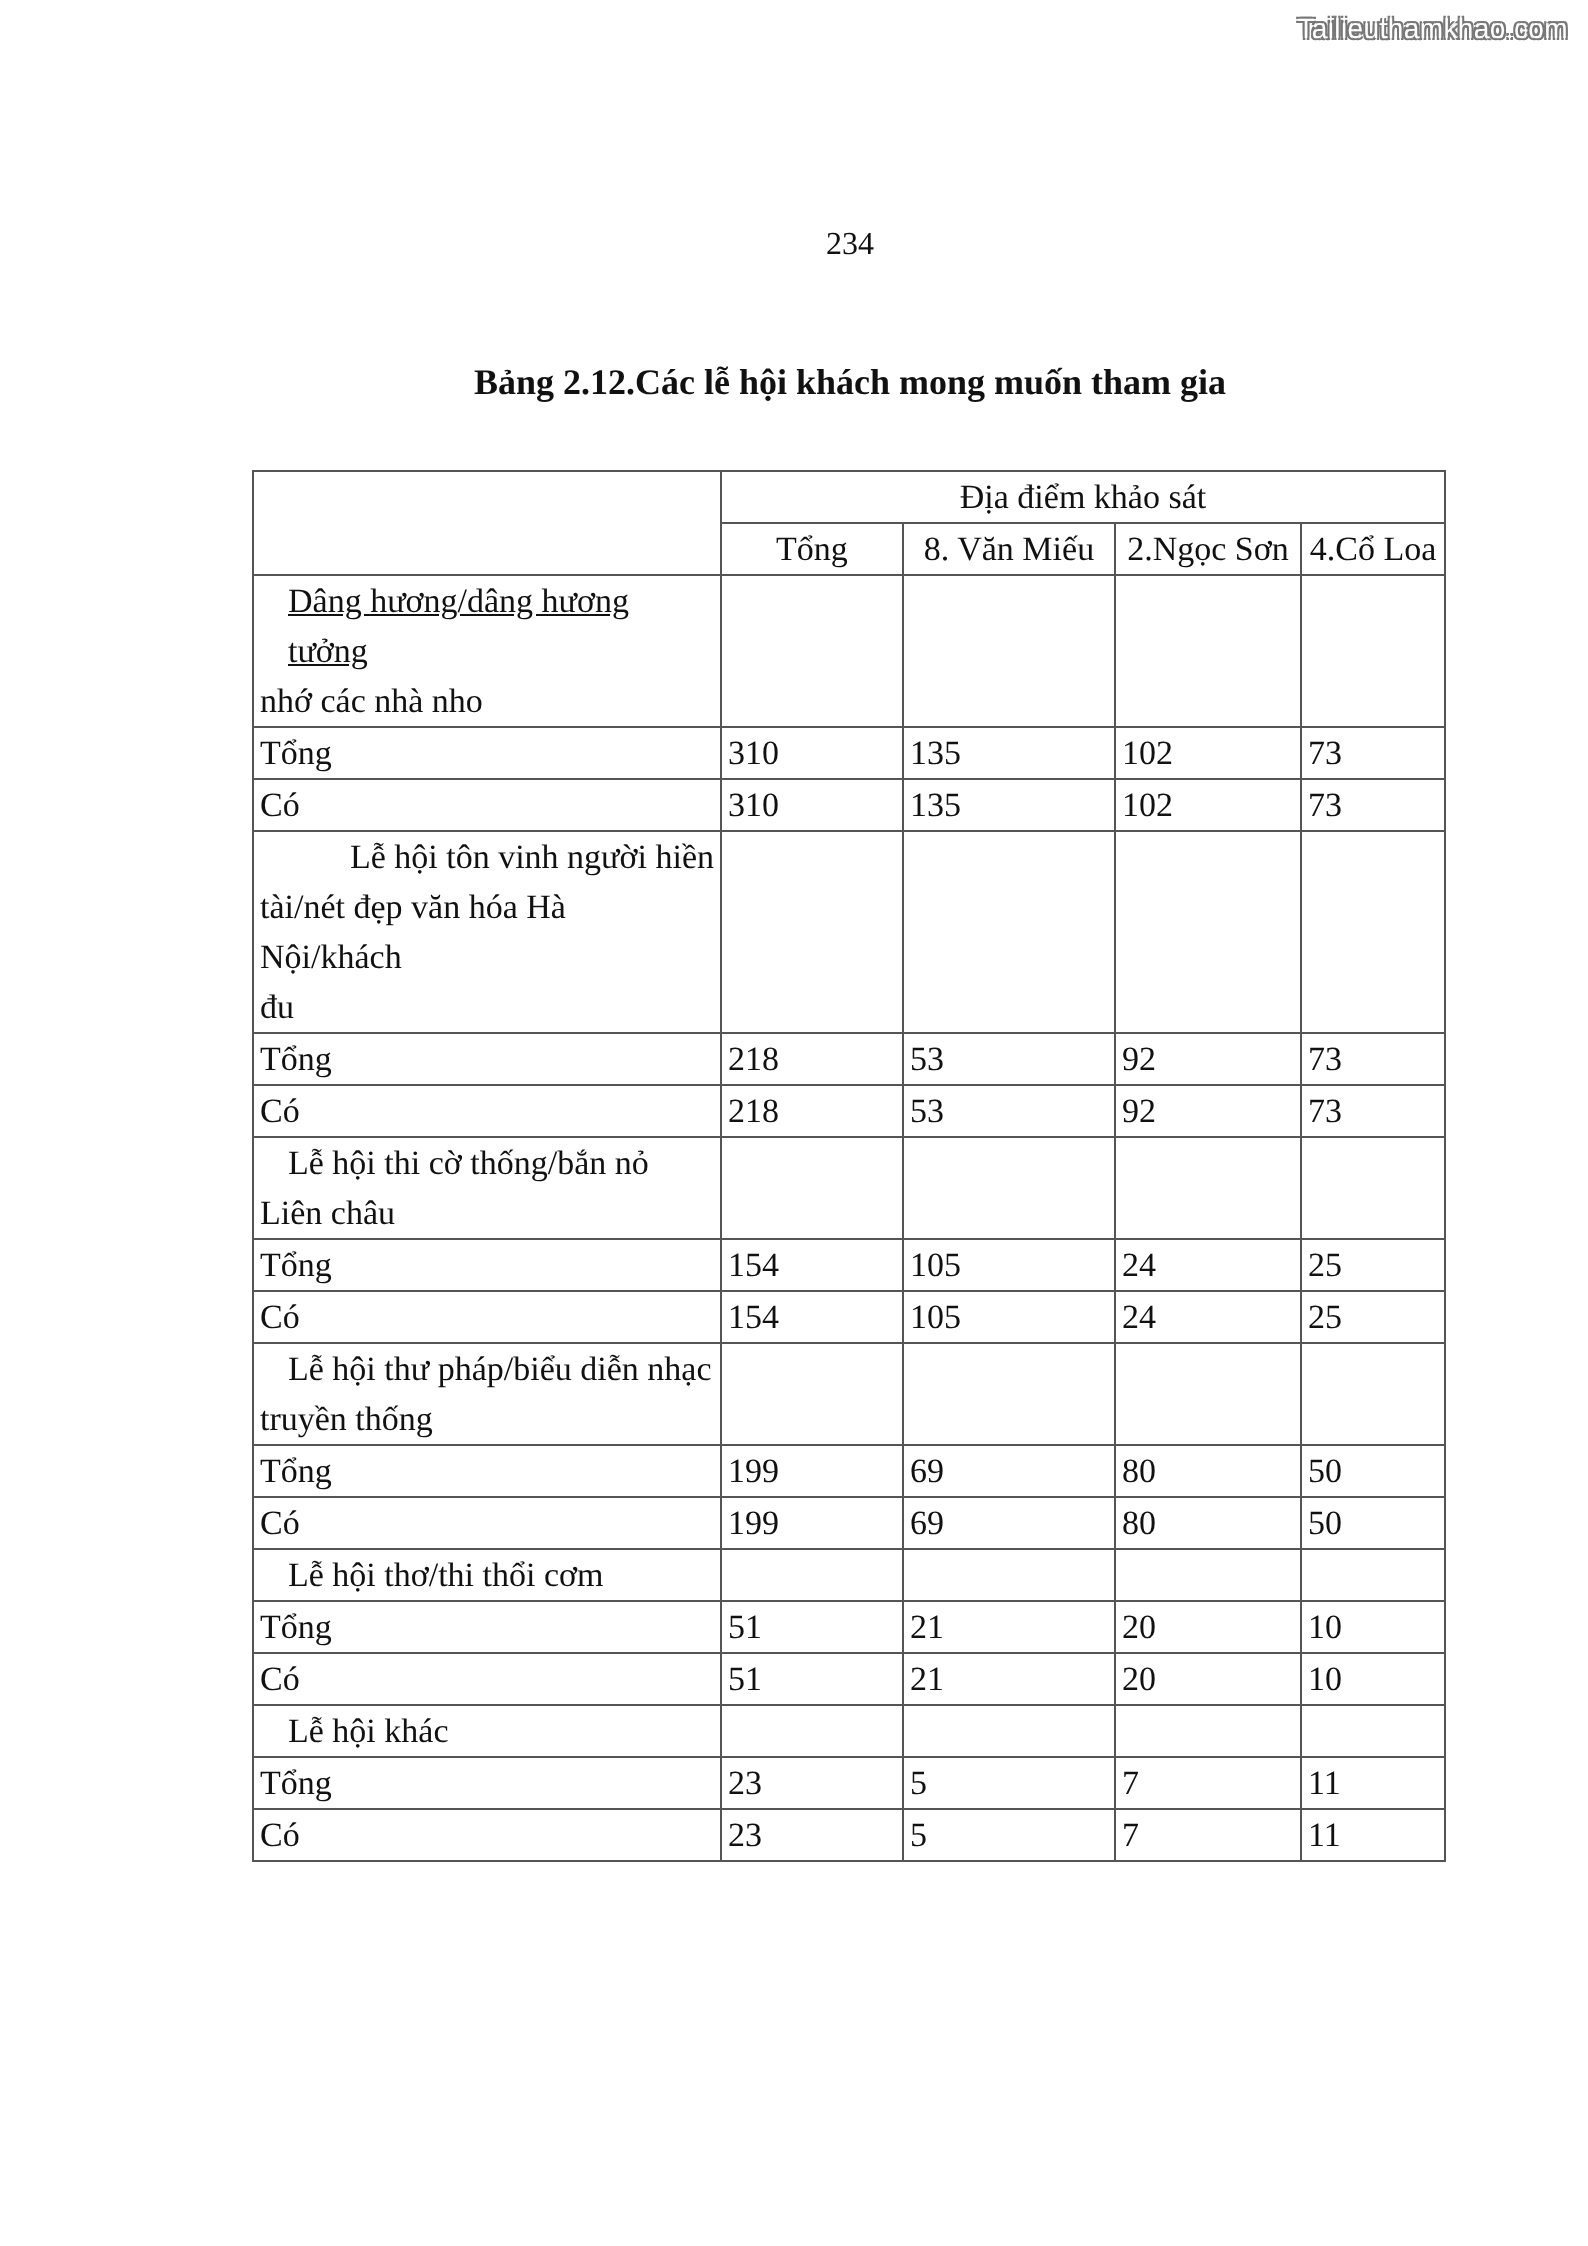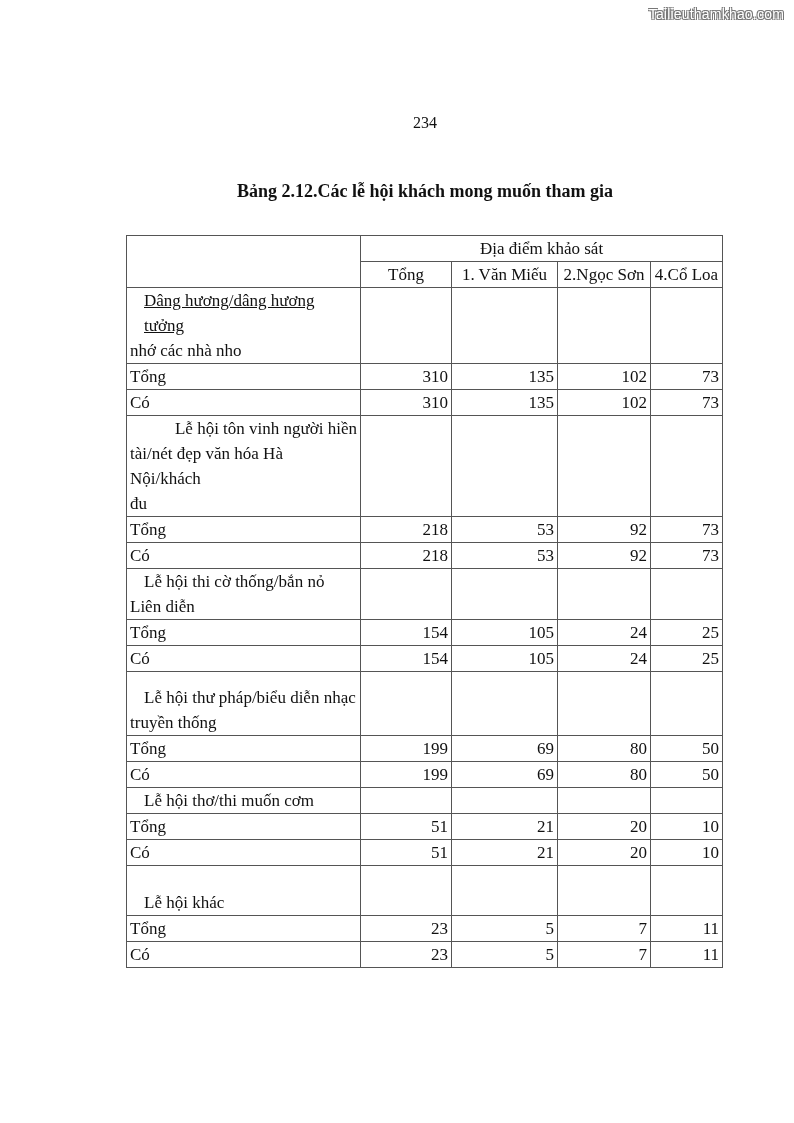--- a/index.html
+++ b/index.html
@@ -25,21 +25,21 @@
   }
   table.main {
     position: absolute; top: 235px; left: 126px;
     border-collapse: collapse; font-size: 17px; table-layout: fixed;
   }
   table.main td {
     border: 1px solid #555; padding: 0 3px; height: 25px; vertical-align: middle;
     line-height: 25px;
   }
   td.label { text-align: left; }
-  td.num { text-align: right; }
+  td.num { text-align: left; }
   td.center { text-align: center; }
   td.group { line-height: 25.5px; padding-top: 0; padding-bottom: 0; }
 </style>
 </head>
 <body>
 
 <div class="watermark">Tailieuthamkhao.com</div>
 <div class="page-number">234</div>
 <div class="title">Bảng 2.12.Các lễ hội khách mong muốn tham gia</div>
 
@@ -51,21 +51,21 @@
     <col style="width:93px">
     <col style="width:72px">
   </colgroup>
   <tbody id="tbody">
     <tr>
       <td rowspan="2"></td>
       <td colspan="4" class="center">Địa điểm khảo sát</td>
     </tr>
     <tr>
       <td class="center">Tổng</td>
-      <td class="center">1. Văn Miếu</td>
+      <td class="center">8. Văn Miếu</td>
       <td class="center">2.Ngọc Sơn</td>
       <td class="center">4.Cổ Loa</td>
     </tr>
   <tr>
         <td class="label group">
           <div style="padding-left: 14px; text-decoration: underline;">Dâng hương/dâng hương tưởng</div>
           <div>nhớ các nhà nho</div>
         </td>
         <td></td>
         <td></td>
@@ -107,21 +107,21 @@
       <tr>
         <td class="label">Có</td>
         <td class="num">218</td>
         <td class="num">53</td>
         <td class="num">92</td>
         <td class="num">73</td>
       </tr>
       <tr>
         <td class="label group">
           <div style="padding-left: 14px;">Lễ hội thi cờ thống/bắn nỏ</div>
-          <div>Liên diễn</div>
+          <div>Liên châu</div>
         </td>
         <td></td>
         <td></td>
         <td></td>
         <td></td>
       </tr>
       <tr>
         <td class="label">Tổng</td>
         <td class="num">154</td>
         <td class="num">105</td>
@@ -130,21 +130,21 @@
       </tr>
       <tr>
         <td class="label">Có</td>
         <td class="num">154</td>
         <td class="num">105</td>
         <td class="num">24</td>
         <td class="num">25</td>
       </tr>
       <tr>
         <td class="label group">
-          <div style="padding-left: 14px; margin-top: 13px;">Lễ hội thư pháp/biểu diễn nhạc</div>
+          <div style="padding-left: 14px;">Lễ hội thư pháp/biểu diễn nhạc</div>
           <div>truyền thống</div>
         </td>
         <td></td>
         <td></td>
         <td></td>
         <td></td>
       </tr>
       <tr>
         <td class="label">Tổng</td>
         <td class="num">199</td>
@@ -154,21 +154,21 @@
       </tr>
       <tr>
         <td class="label">Có</td>
         <td class="num">199</td>
         <td class="num">69</td>
         <td class="num">80</td>
         <td class="num">50</td>
       </tr>
       <tr>
         <td class="label group">
-          <div style="padding-left: 14px;">Lễ hội thơ/thi muốn cơm</div>
+          <div style="padding-left: 14px;">Lễ hội thơ/thi thổi cơm</div>
         </td>
         <td></td>
         <td></td>
         <td></td>
         <td></td>
       </tr>
       <tr>
         <td class="label">Tổng</td>
         <td class="num">51</td>
         <td class="num">21</td>
@@ -177,21 +177,21 @@
       </tr>
       <tr>
         <td class="label">Có</td>
         <td class="num">51</td>
         <td class="num">21</td>
         <td class="num">20</td>
         <td class="num">10</td>
       </tr>
       <tr>
         <td class="label group">
-          <div style="padding-left: 14px; margin-top: 24px;">Lễ hội khác</div>
+          <div style="padding-left: 14px;">Lễ hội khác</div>
         </td>
         <td></td>
         <td></td>
         <td></td>
         <td></td>
       </tr>
       <tr>
         <td class="label">Tổng</td>
         <td class="num">23</td>
         <td class="num">5</td>

